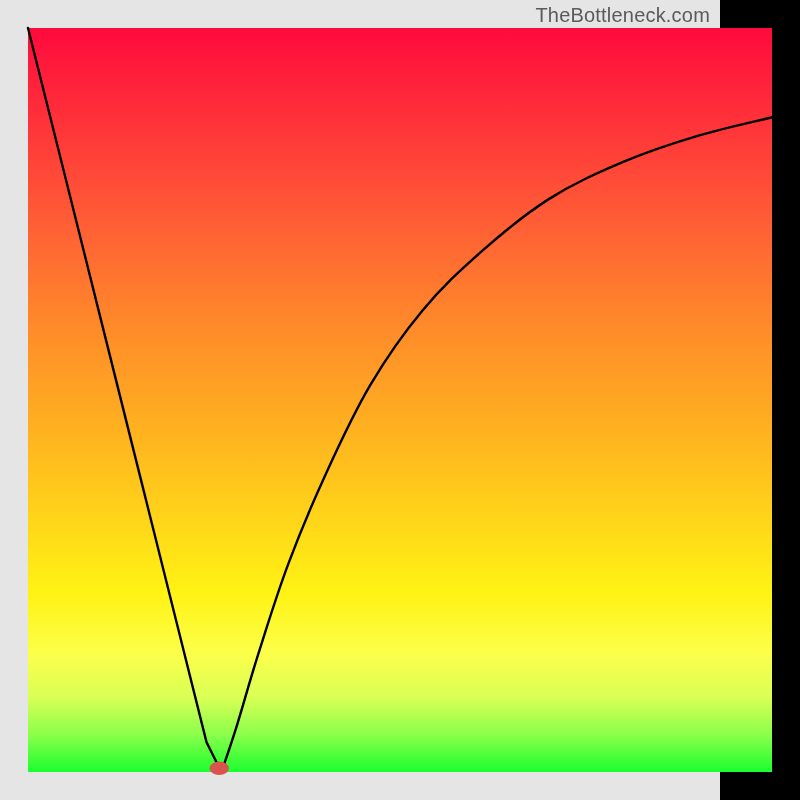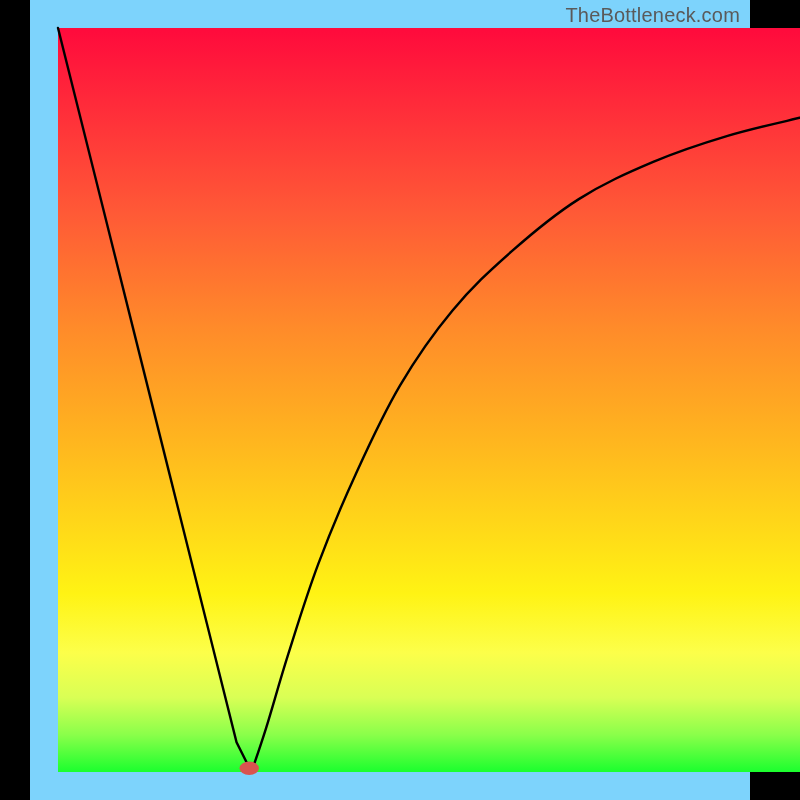--- a/index.html
+++ b/index.html
@@ -10,22 +10,21 @@
     background: #000;
     overflow: hidden;
     font-family: Arial, Helvetica, sans-serif;
   }
   .frame {
     position: absolute;
     left: 0;
     top: 0;
     width: 720px;
     height: 800px;
-    background: #7dd3fc;
-    margin-left: 30px;
+    background: #e5e5e5;
   }
   .plot-area {
     position: absolute;
     left: 28px;
     top: 28px;
     width: 744px;
     height: 744px;
     
     background: linear-gradient(to bottom,
       #ff0a3c 0%,

